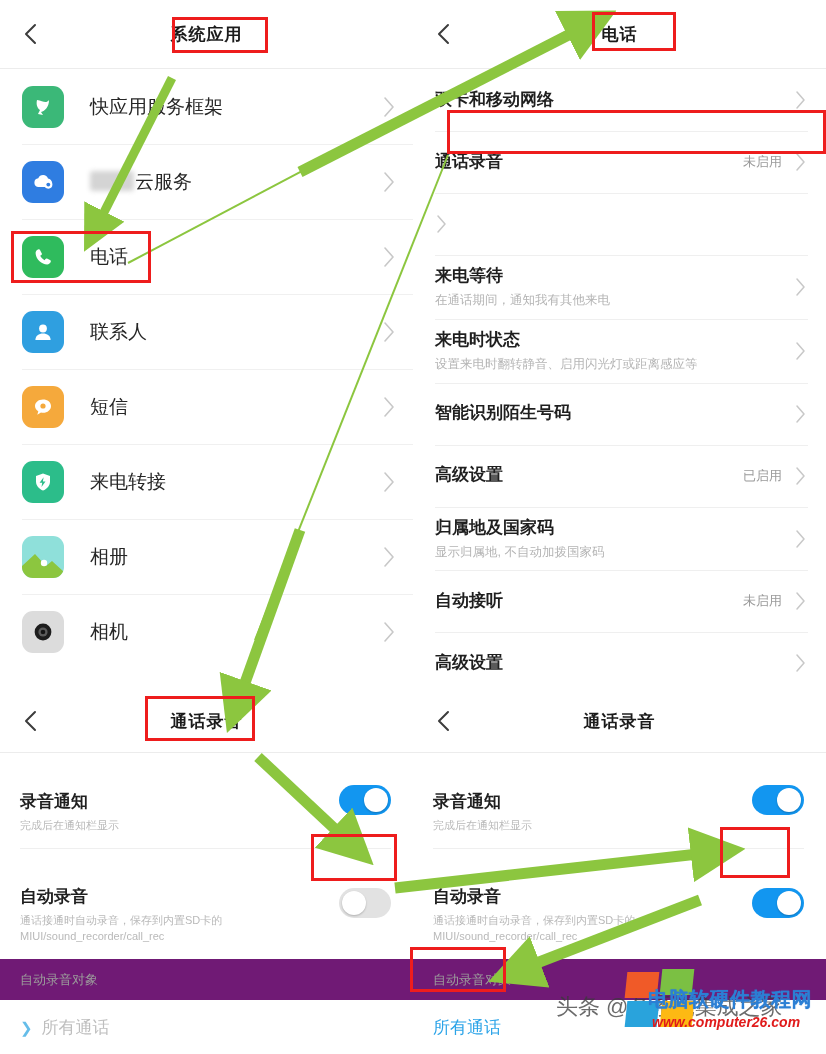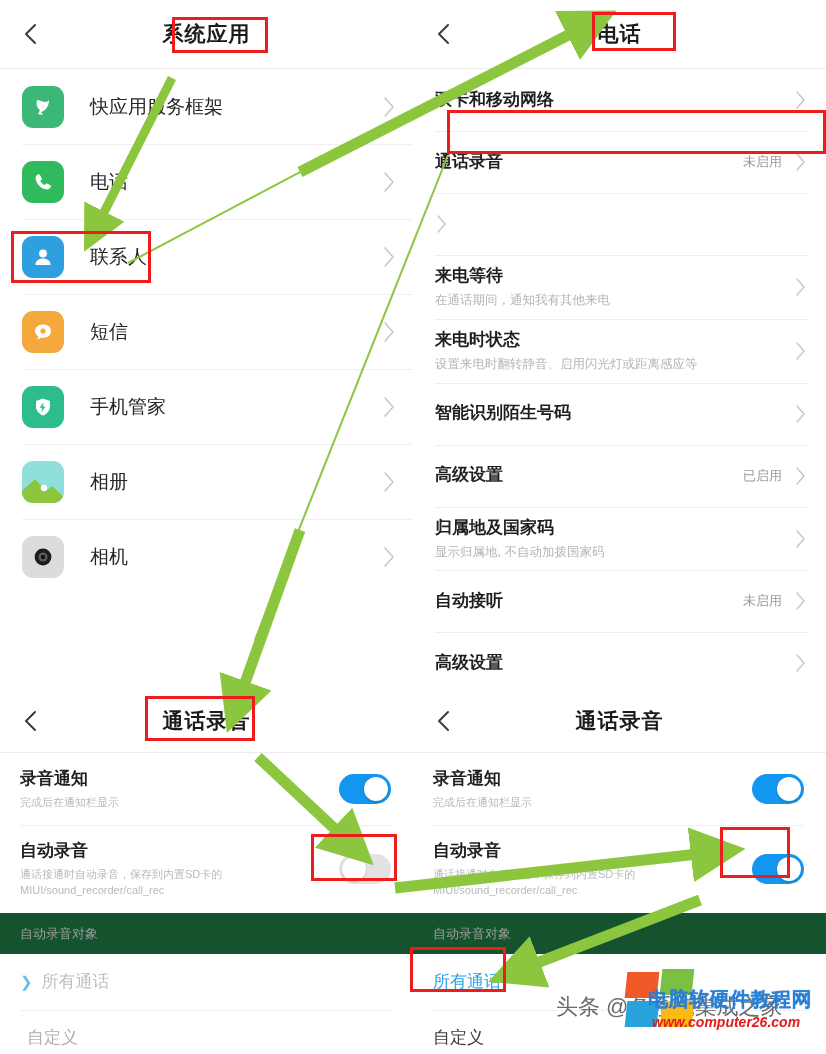--- a/index.html
+++ b/index.html
@@ -20,21 +20,21 @@
 
   
   .navbar { position:relative; height:68px; background:#fff; }
   .nav-back {
     position:absolute; left:18px; top:50%; transform:translateY(-50%);
     width:26px; height:26px; color:#3c3c3c;
   }
   .nav-back svg { display:block; }
   .nav-title {
     position:absolute; left:0; right:0; top:50%; transform:translateY(-50%);
-    text-align:center; font-size:21px; font-weight:bold; color:#1b1b1b;
+    text-align:center; font-size:17px; font-weight:bold; color:#1b1b1b;
     letter-spacing:1px;
   }
   .nav-sep { height:1px; background:#ececec; }
 
   
   .applist { background:#fff; }
   .app-row {
     position:relative; display:flex; align-items:center;
     height:75px; padding:0 16px 0 22px;
   }
@@ -76,35 +76,35 @@
 
   
   .tg-row {
     position:relative; display:flex; align-items:center;
     padding:14px 22px 14px 20px;
   }
   .tg-row + .tg-row::before {
     content:""; position:absolute; left:20px; right:22px; top:0;
     height:1px; background:#efefef;
   }
-  .tg-main { flex:1 1 auto; padding-right:10px; }
+  .tg-main { flex:1 1 auto; padding-right:10px;margin-top:23px; }
   .tg-title { font-size:17px; font-weight:bold; color:#1f1f1f; }
   .tg-sub { font-size:11px; color:#b9b9b9; margin-top:5px; line-height:1.45; }
   .switch { width:52px; height:30px; border-radius:15px; position:relative; flex:0 0 52px; }
   .switch.on  { background:#1296f0; }
   .switch.off { background:#e2e2e2; }
   .switch .knob {
     position:absolute; top:3px; width:24px; height:24px; border-radius:50%;
     background:#fff; box-shadow:0 1px 2px rgba(0,0,0,.22);
   }
   .switch.on .knob  { right:3px; }
   .switch.off .knob { left:3px; }
 
   .sec-header {
-    background:#14532d; font-size:13px; color:#9b9b9b;
+    background:#701a75; font-size:13px; color:#9b9b9b;
     padding:12px 20px 11px 20px;
   }
   .opt-row {
     position:relative; display:flex; align-items:center;
     height:56px; padding:0 20px;
     font-size:17px;
   }
   .opt-row + .opt-row::before {
     content:""; position:absolute; left:20px; right:20px; top:0;
     height:1px; background:#efefef;
@@ -174,20 +174,35 @@
             </svg>
         </div>
         <div class="app-label">快应用服务框架</div>
         <div class="chev">
             <svg width="15" height="22" viewBox="0 0 15 22">
               <path d="M3 2 L11 11 L3 20" fill="none" stroke="currentColor" stroke-width="1.6" stroke-linecap="round" stroke-linejoin="round"></path>
             </svg>
           </div>
       </div>
 
+      <div class="app-row">
+        <div class="app-icon" style="background:#2f7de1">
+          <svg width="26" height="22" viewBox="0 0 26 22">
+              <path d="M8 16 a4.4 4.4 0 0 1 .3-8.7 A5.2 5.2 0 0 1 18 7.6 a4.2 4.2 0 0 1-.6 8.4 Z" fill="#fff"></path>
+              <circle cx="18.3" cy="13.6" r="4.1" fill="#fff"></circle>
+              <circle cx="18.3" cy="13.6" r="1.9" fill="#2f7de1"></circle>
+            </svg>
+        </div>
+        <div class="app-label"><span class="blur-mask"></span><span>云服务</span></div>
+        <div class="chev">
+            <svg width="15" height="22" viewBox="0 0 15 22">
+              <path d="M3 2 L11 11 L3 20" fill="none" stroke="currentColor" stroke-width="1.6" stroke-linecap="round" stroke-linejoin="round"></path>
+            </svg>
+          </div>
+      </div>
 
       <div class="app-row">
         <div class="app-icon" style="background:#2fbb5d">
           <svg width="22" height="22" viewBox="0 0 22 22">
               <path d="M6.6 3.2 C5 3.6 3.6 5.2 3.6 6.8 c0 6 5.6 11.6 11.6 11.6 1.6 0 3.2-1.4 3.6-3 .2-.7-.2-1.1-.8-1.4l-3-1.4c-.6-.3-1.1-.1-1.5.4l-.9 1.2c-1.9-.9-3.5-2.5-4.4-4.4l1.2-.9c.5-.4.7-.9.4-1.5L8 3.9c-.3-.6-.7-.9-1.4-.7Z" fill="#fff"></path>
             </svg>
         </div>
         <div class="app-label">电话</div>
         <div class="chev">
             <svg width="15" height="22" viewBox="0 0 15 22">
@@ -226,21 +241,21 @@
           </div>
       </div>
 
       <div class="app-row">
         <div class="app-icon" style="background:#2cbd8a">
           <svg width="24" height="24" viewBox="0 0 24 24">
               <path d="M12 3.4 L19 6 v5.4 c0 4.2-3 7.4-7 9.2 -4-1.8-7-5-7-9.2 V6 Z" fill="#fff"></path>
               <path d="M12.6 7.2 L8.6 12.8 h2.6 l-.7 4.2 4-5.6 h-2.6 Z" fill="#2cbd8a"></path>
             </svg>
         </div>
-        <div class="app-label">手机管家</div>
+        <div class="app-label">来电转接</div>
         <div class="chev">
             <svg width="15" height="22" viewBox="0 0 15 22">
               <path d="M3 2 L11 11 L3 20" fill="none" stroke="currentColor" stroke-width="1.6" stroke-linecap="round" stroke-linejoin="round"></path>
             </svg>
           </div>
       </div>
 
       <div class="app-row">
         <div class="app-icon" style="background:#8fe0da; position:relative; overflow:hidden;">
           <svg width="42" height="42" viewBox="0 0 42 42" style="position:absolute;left:0;top:0">

